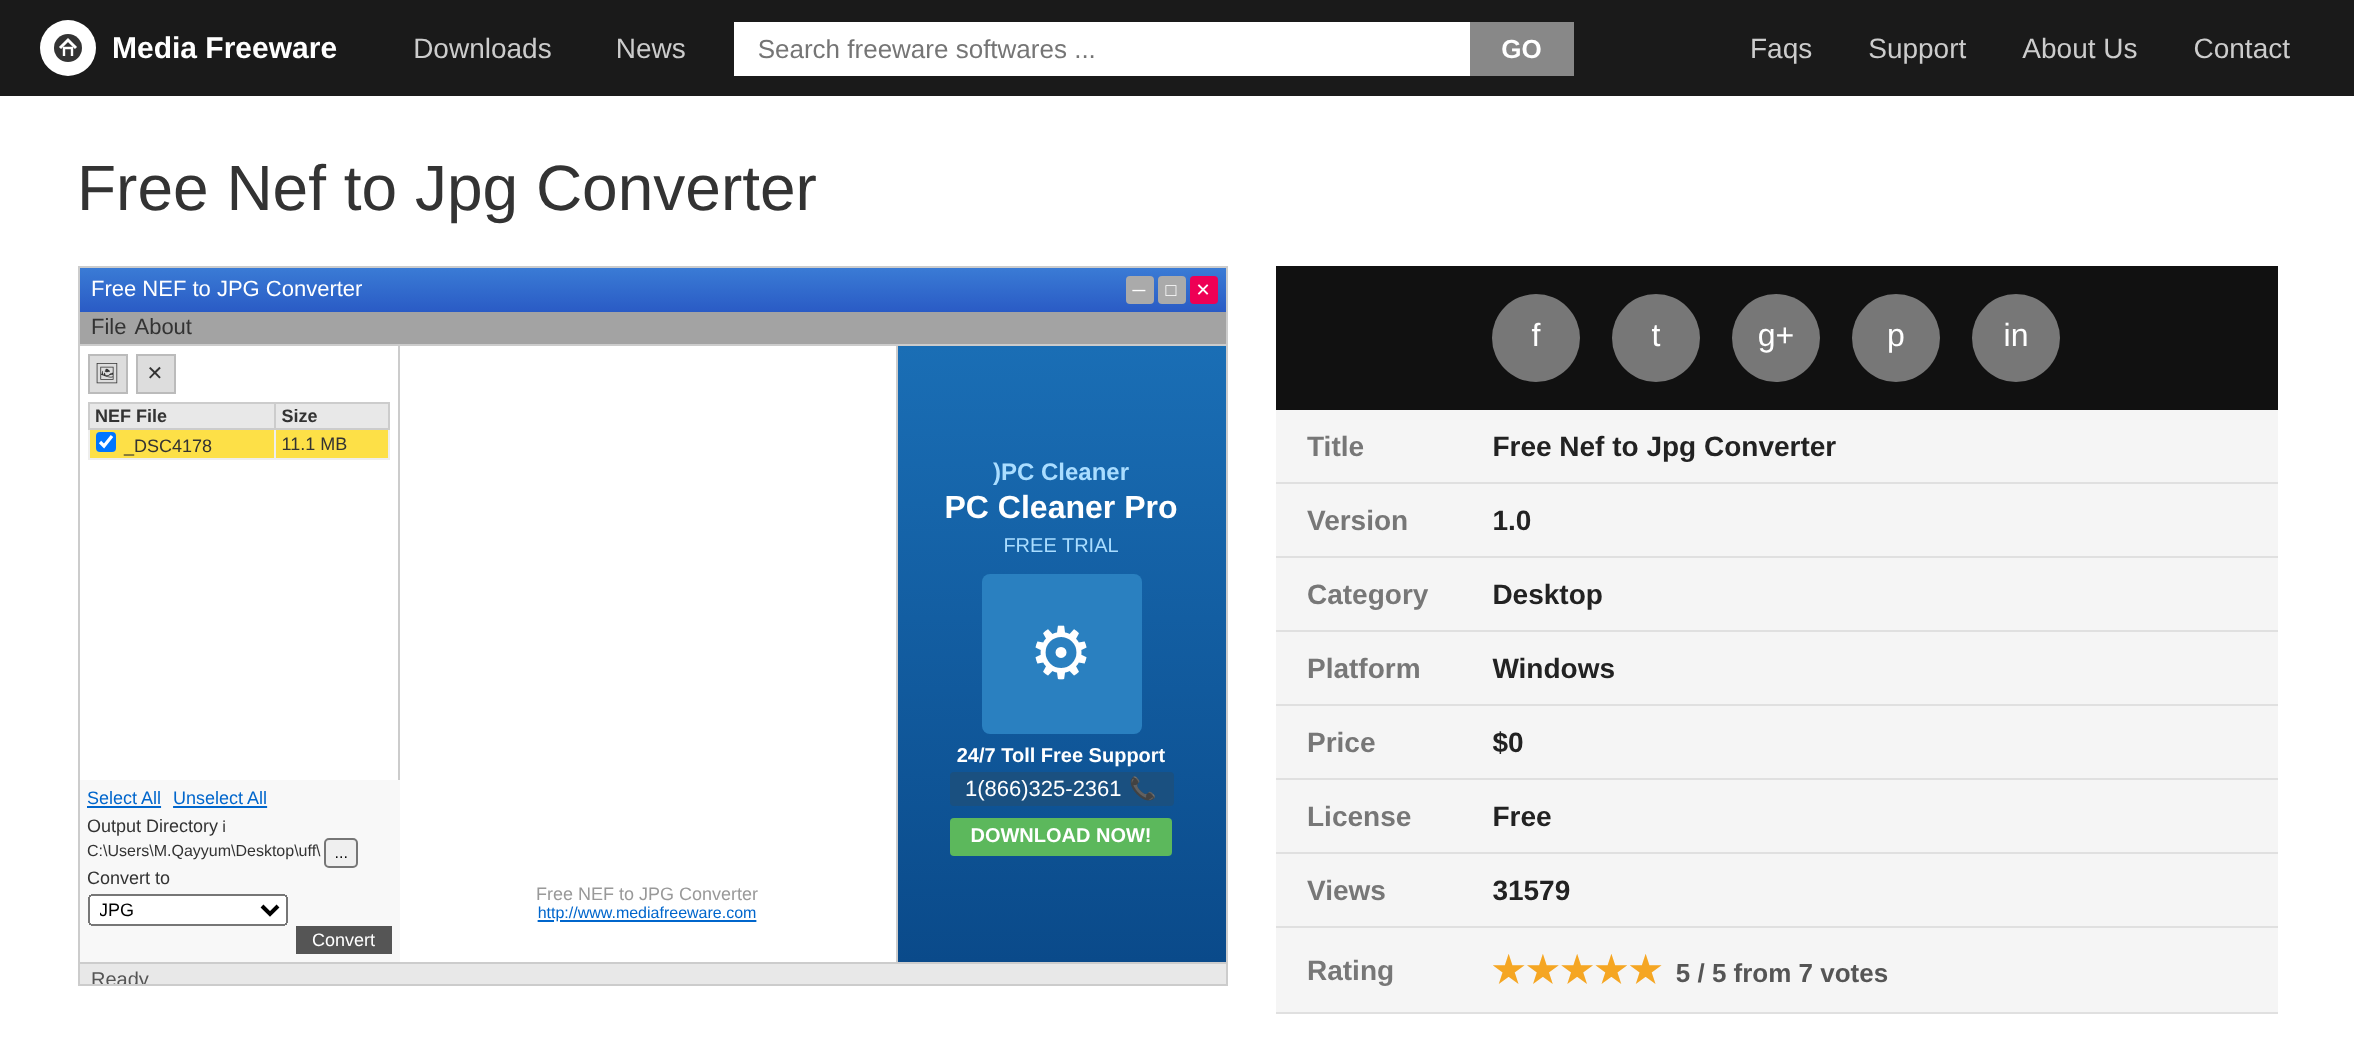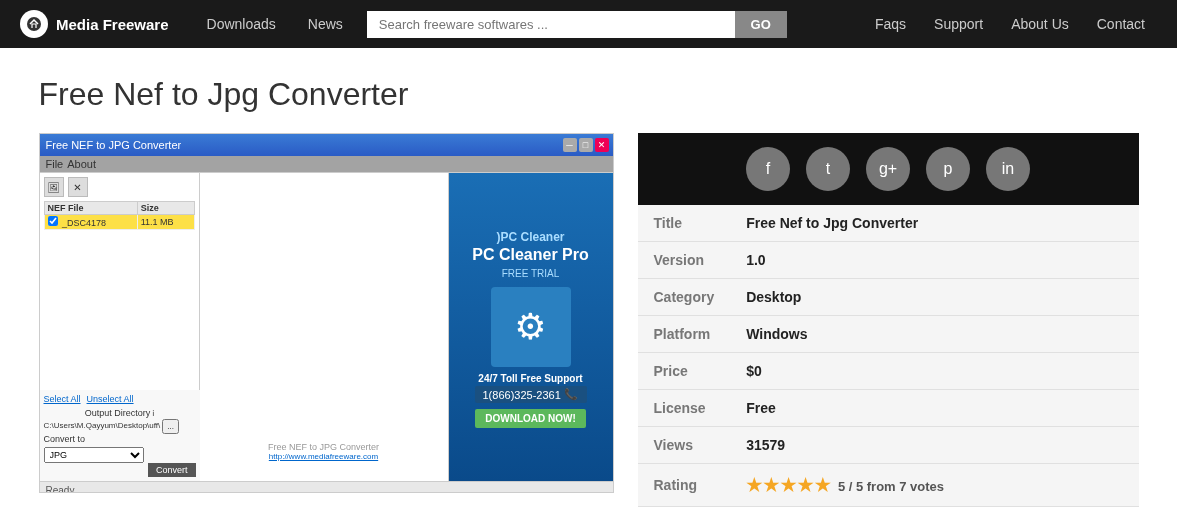--- a/index.html
+++ b/index.html
@@ -211,21 +211,21 @@
       position: absolute;
       bottom: 0;
       left: 0;
       width: 160px;
       padding: 4px;
       font-size: 9px;
       background: #f8f8f8;
     }
     .select-links { display: flex; gap: 6px; margin-bottom: 3px; }
     .select-link { color: #06c; text-decoration: underline; cursor: pointer; font-size: 9px; }
-    .output-label { color: #333; margin-bottom: 1px; display: flex; align-items: center; gap: 2px; justify-content: center; }
+    .output-label { color: #333; margin-bottom: 1px; display: flex; align-items: center; gap: 2px; }
     .output-path { font-size: 8px; color: #333; margin-bottom: 3px; }
     .convert-row { display: flex; gap: 3px; align-items: center; margin-bottom: 3px; }
     .convert-select {
       width: 100px;
       font-size: 9px;
       padding: 1px;
     }
     .convert-btn {
       background: #555;
       color: #fff;

